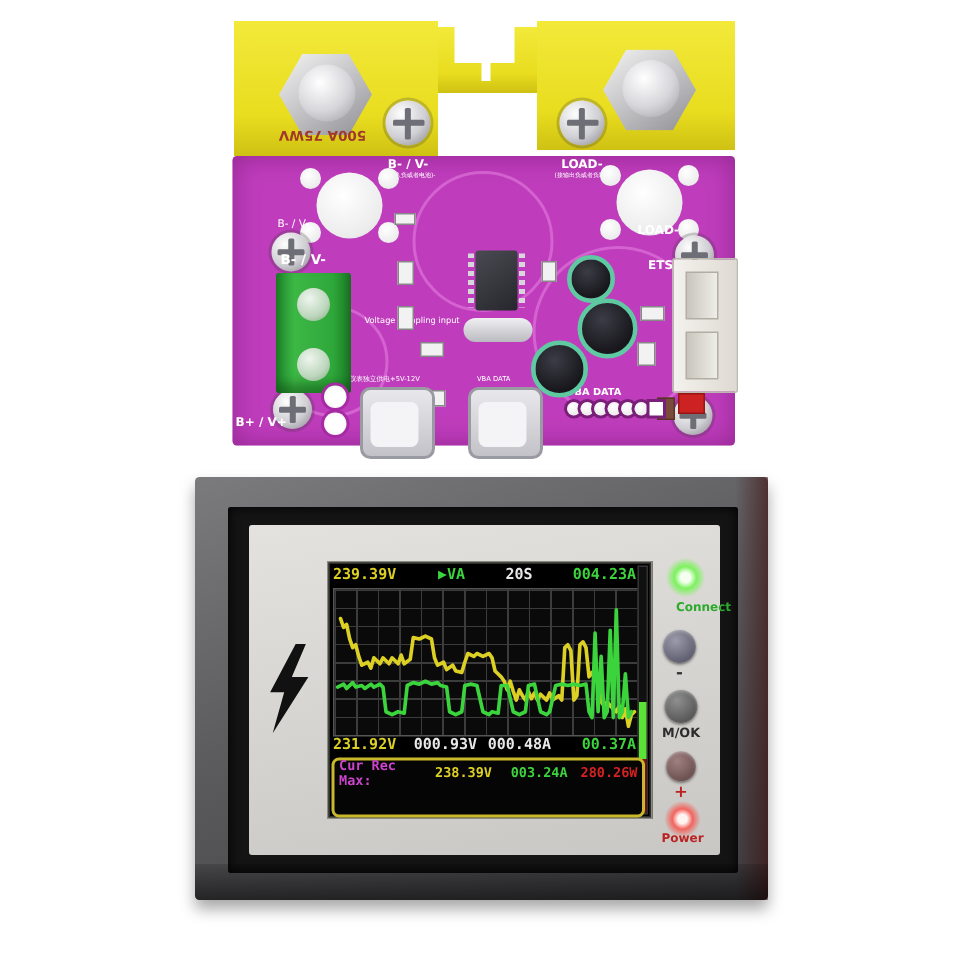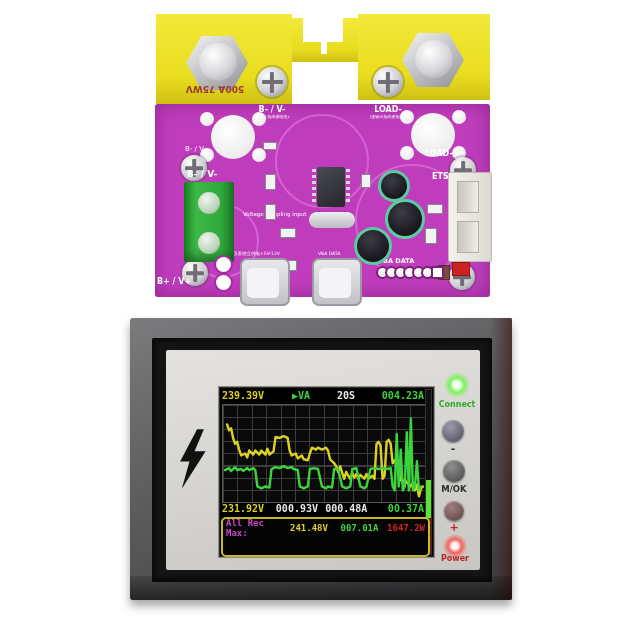--- a/index.html
+++ b/index.html
@@ -170,21 +170,21 @@
 
 <div class="abs frame" id="meter">
   <div class="abs" style="left:360px;top:0;width:22px;height:282px;background:linear-gradient(to right,rgba(0,0,0,0),rgba(60,8,8,.55));"></div>
   <div class="abs bezel" style="left:22px;top:20px;width:340px;height:244px;"></div>
   <div class="abs face" style="left:36px;top:32px;width:314px;height:220px;"></div>
 
   <svg class="abs" style="left:45px;top:110px;" width="34" height="62" viewBox="0 0 40 70">
     <polygon points="26,0 6,38 17,38 8,70 36,26 23,26 34,0" fill="#111"></polygon>
   </svg>
 
-  <div class="abs lcd mono" style="left:88px;top:68px;width:215px;height:170px;text-decoration:underline;">
+  <div class="abs lcd mono" style="left:88px;top:56px;width:215px;height:170px;text-decoration:underline;">
     <div class="abs lcd-row" style="left:3px;top:1px;width:202px;height:15px;font-size:10px;">
       <span class="c-yellow" style="width:56px;">239.39V</span>
       <span class="c-green" style="width:46px;text-align:center;">▶VA</span>
       <span class="c-white" style="width:44px;text-align:center;">20S</span>
       <span class="c-green" style="flex:1;text-align:right;">004.23A</span>
     </div>
 
     <div class="abs graph" style="left:3px;top:17px;width:202px;height:97px;">
       <svg width="100%" height="100%" viewBox="0 0 200 95" preserveAspectRatio="none">
         <polyline fill="none" stroke="#ddd024" stroke-width="2.4" stroke-linejoin="round" stroke-linecap="round" points="4.0,19.0 6.0,24.7 8.0,22.8 10.0,32.3 12.0,38.0 14.0,36.1 16.0,43.7 18.0,49.4 22.0,47.5 24.0,51.3 26.0,44.6 30.0,48.5 32.0,44.6 36.0,48.5 38.0,44.6 42.0,48.5 44.0,42.8 46.0,48.5 50.0,45.6 52.0,31.4 56.0,32.3 60.0,30.4 64.0,32.3 66.0,44.6 68.0,49.4 72.0,47.5 74.0,52.3 78.0,49.4 80.0,53.2 84.0,54.1 86.0,47.5 88.0,41.8 92.0,43.7 94.0,41.8 98.0,43.7 102.0,41.8 104.0,44.6 106.0,53.2 110.0,57.0 112.0,59.9 114.0,65.5 116.0,59.9 118.0,66.5 120.0,72.2 122.0,65.5 124.0,69.3 126.0,72.2 128.0,66.5 130.0,71.3 132.0,67.5 134.0,72.2 136.0,68.4 140.0,72.2 142.0,67.5 144.0,72.2 148.0,69.3 150.0,72.2 152.0,38.0 154.0,36.1 156.0,39.9 158.0,72.2 160.0,69.3 162.0,36.1 164.0,34.2 166.0,38.0 168.0,57.0 170.0,54.1 172.0,58.9 174.0,55.1 176.0,73.2 178.0,76.0 180.0,73.2 182.0,76.0 186.0,79.8 188.0,76.0 190.0,83.6 192.0,77.9 194.0,89.3 196.0,81.7 198.0,79.8"></polyline>
@@ -199,30 +199,30 @@
 
     <div class="abs lcd-row" style="left:3px;top:115px;width:202px;height:13px;font-size:10px;">
       <span class="c-yellow" style="width:56px;">231.92V</span>
       <span class="c-white" style="width:52px;text-align:center;">000.93V</span>
       <span class="c-white" style="width:56px;text-align:center;">000.48A</span>
       <span class="c-green" style="flex:1;text-align:right;margin-left:16px;">00.37A</span>
     </div>
 
     <div class="abs recbox" style="left:2px;top:130px;width:205px;height:36px;">
       <div class="lcd-row" style="height:17px;font-size:9px;padding:0 3px;">
-        <span class="c-mag" style="width:66px;">All Rec Max:</span>
-        <span class="c-yellow" style="width:52px;">241.48V</span>
-        <span class="c-green" style="width:48px;">007.01A</span>
-        <span class="c-red" style="flex:1;text-align:right;">1647.2W</span>
+        <span class="c-mag" style="width:66px;">Cur Rec Max:</span>
+        <span class="c-yellow" style="width:52px;">238.39V</span>
+        <span class="c-green" style="width:48px;">003.24A</span>
+        <span class="c-red" style="flex:1;text-align:right;">280.26W</span>
       </div>
     </div>
   </div>
 
   <div class="abs led-glow-green" style="left:314px;top:54px;width:26px;height:26px;"></div>
-  <div class="abs" style="left:302px;top:82px;width:50px;text-align:center;font-size:8px;font-weight:bold;color:#2daa2d;">Connect</div>
+  <div class="abs" style="left:314px;top:82px;width:50px;text-align:center;font-size:8px;font-weight:bold;color:#2daa2d;">Connect</div>
 
   <div class="abs btn" style="left:312px;top:102px;width:22px;height:22px;background:radial-gradient(circle at 38% 32%,#9b9bab,#5d5d6d 75%);"></div>
   <div class="abs" style="left:312px;top:124px;width:22px;text-align:center;font-size:11px;font-weight:bold;color:#333;">-</div>
 
   <div class="abs btn" style="left:313px;top:142px;width:22px;height:22px;background:radial-gradient(circle at 38% 32%,#8f8f8f,#565656 75%);"></div>
   <div class="abs" style="left:306px;top:166px;width:36px;text-align:center;font-size:8.5px;font-weight:bold;color:#2d2d2d;">M/OK</div>
 
   <div class="abs btn" style="left:314px;top:183px;width:20px;height:20px;background:radial-gradient(circle at 38% 32%,#a08080,#6a4f4f 75%);"></div>
   <div class="abs" style="left:313px;top:203px;width:22px;text-align:center;font-size:11px;font-weight:bold;color:#bb2222;">+</div>
 

